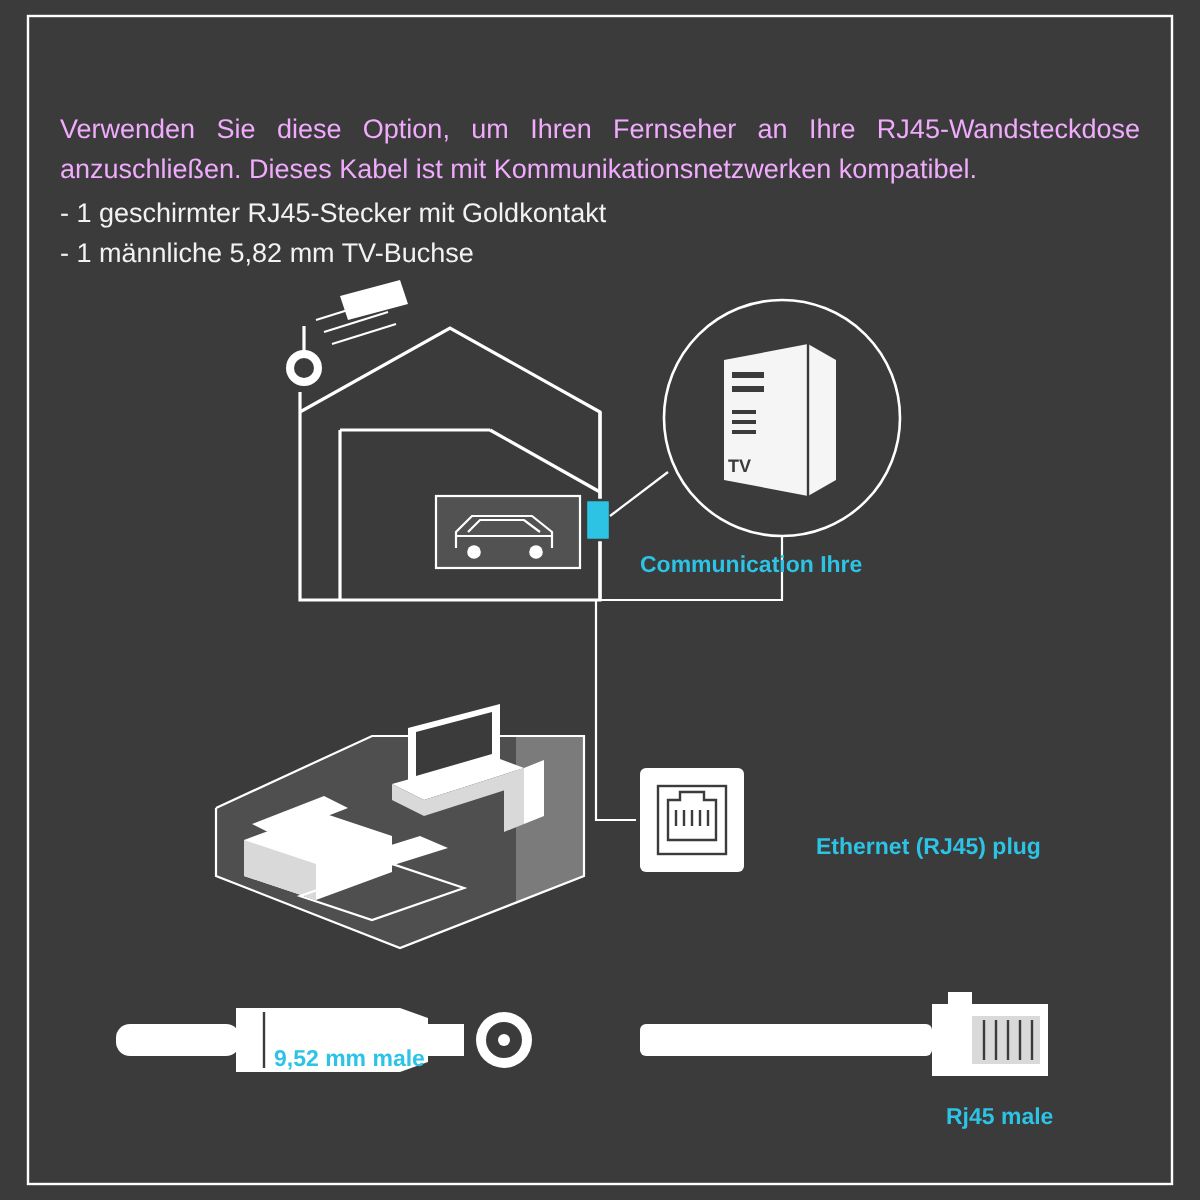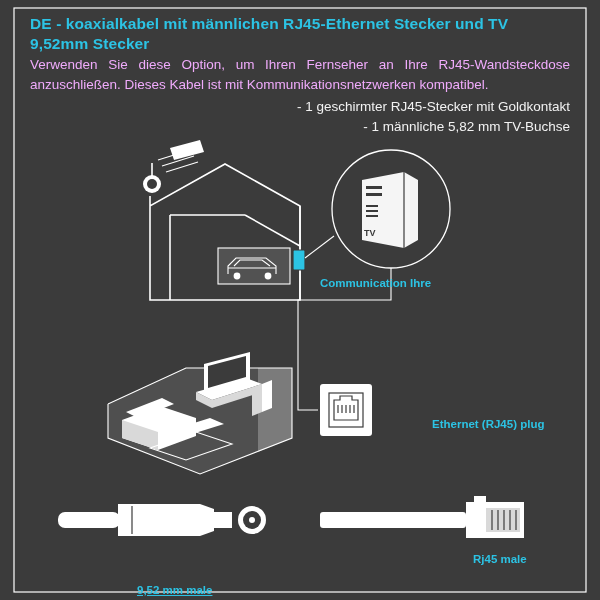--- a/index.html
+++ b/index.html
@@ -41,33 +41,33 @@
   }
   .bullets {
     position: absolute;
     left: 30px;
     top: 97px;
     width: 540px;
     color: #f2f2f2;
     font-size: 13.5px;
     line-height: 1.45;
   }
-  .bullets div { white-space: nowrap; text-align: right; }
+  .bullets div { white-space: nowrap; }
 
   
   .label {
     position: absolute;
     color: #2cc3e4;
     font-weight: bold;
     font-size: 11.5px;
     white-space: nowrap;
   }
   #label-comm { left: 320px; top: 277px; }
-  #label-rj45-plug { left: 404px; top: 418px; padding-left: 28px; }
-  #label-952 { left: 137px; top: 584px; text-decoration: underline; }
+  #label-rj45-plug { left: 380px; top: 418px; padding-left: 28px; }
+  #label-952 { left: 137px; top: 524px; }
   #label-rj45-male { left: 473px; top: 553px; }
 
   
   svg.layer {
     position: absolute;
     left: 0; top: 0;
     width: 600px;
     height: 600px;
     pointer-events: none;
   }
@@ -78,21 +78,20 @@
   .cy-fill { fill: #2cc3e4; }
   .thin { fill: none; stroke: #ffffff; stroke-width: 1.1; }
   .dkline { fill: none; stroke: #3b3b3b; stroke-width: 1.2; }
   .border-frame { fill: none; stroke: #ffffff; stroke-width: 1.2; }
 </style>
 </head>
 <body>
 
 <div id="page">
 
-  <div class="title">DE - koaxialkabel mit männlichen RJ45-Ethernet Stecker und TV 9,52mm Stecker</div>
   <div class="body-text">Verwenden Sie diese Option, um Ihren Fernseher an Ihre RJ45-Wandsteckdose anzuschließen. Dieses Kabel ist mit Kommunikationsnetzwerken kompatibel.</div>
   <div class="bullets">
     <div>- 1 geschirmter RJ45-Stecker mit Goldkontakt</div>
     <div>- 1 männliche 5,82 mm TV-Buchse</div>
   </div>
 
   <svg class="layer" viewBox="0 0 600 600">
 
     <rect class="border-frame" x="14" y="8" width="572" height="584"></rect>
 

